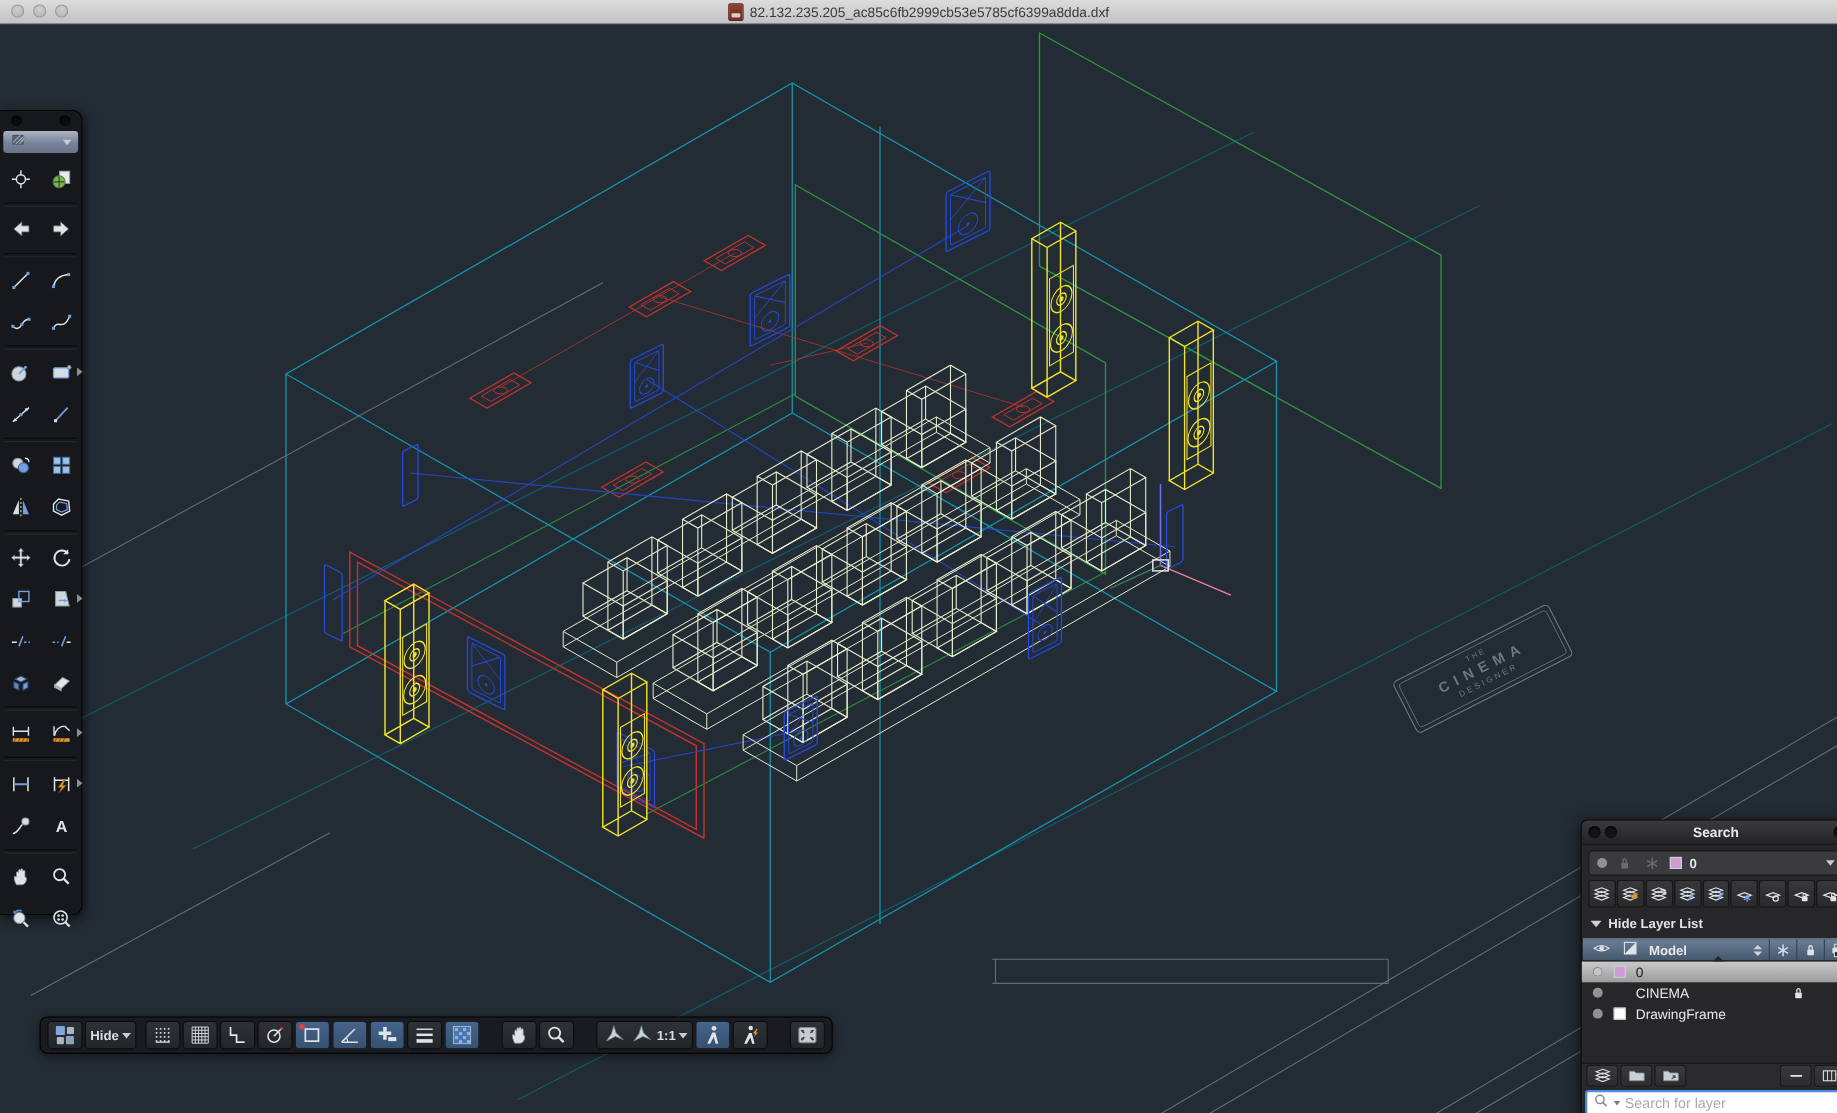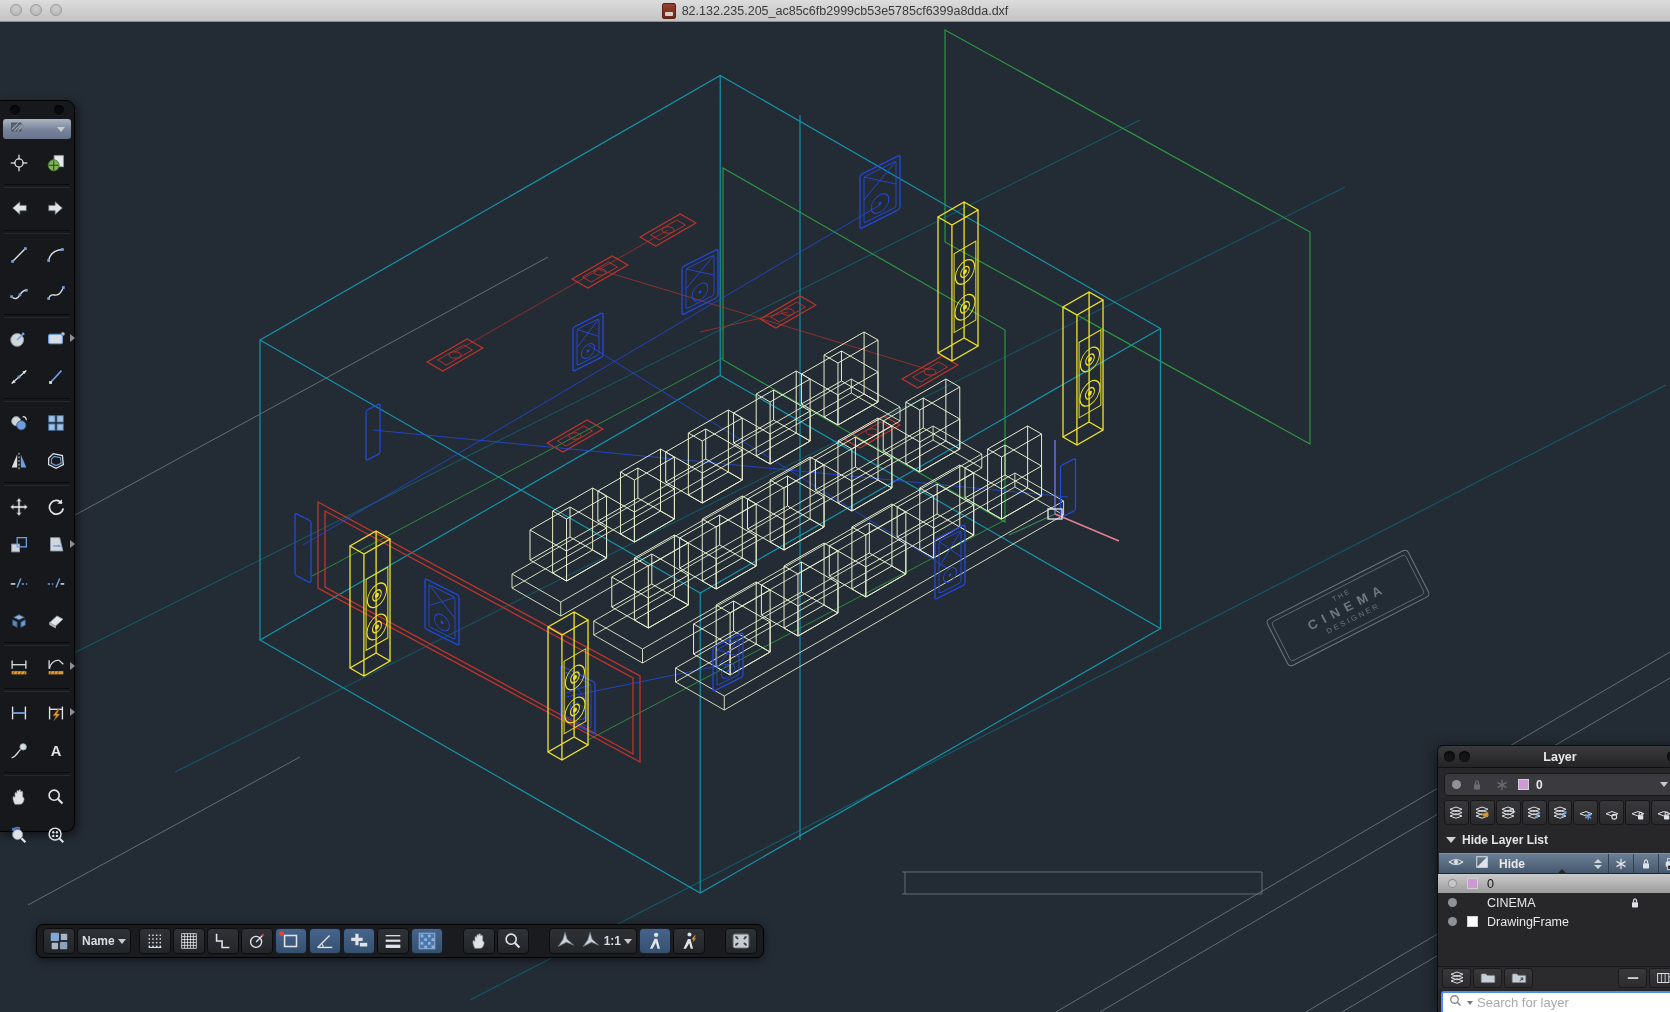--- a/index.html
+++ b/index.html
@@ -699,21 +699,21 @@
       <span style="display: flex;">
         <svg viewBox="0 0 24 24" width="22" height="22">
           <rect x="3" y="3" width="9" height="9" rx="1" fill="#7fa8d8"></rect>
           <rect x="14" y="4" width="7" height="7" rx="1" fill="#a9b6c4"></rect>
           <rect x="4" y="14" width="7" height="7" rx="1" fill="#a9b6c4"></rect>
           <rect x="13" y="13" width="8" height="8" rx="1" fill="#8da2b8"></rect>
         </svg>
       </span>
     </div>
     <div class="bb-btn">
-      <span>Name</span>
+      <span>Hide</span>
       <span class="caret"></span>
     </div>
     <div class="bb-sep"></div>
     <div class="bb-btn">
       <span style="display: flex;">
         <svg viewBox="0 0 24 24" width="22" height="22">
           <g fill="#dfe3e8">
             <rect x="5" y="5" width="1.6" height="1.6"></rect>
             <rect x="5" y="9" width="1.6" height="1.6"></rect>
             <rect x="5" y="13" width="1.6" height="1.6"></rect>
@@ -892,21 +892,21 @@
         </svg>
       </span>
     </div>
   </div>
 
 <div class="layers">
   <div class="ly-title">
     <div class="wdot" style="left:6px"></div>
     <div class="wdot" style="left:21px"></div>
     <div class="wdot" style="right:4px"></div>
-    <span>Layer</span>
+    <span>Search</span>
   </div>
   <div class="ly-current">
     <span id="cur-icons" style="display:flex;align-items:center;gap:7px">
         <span class="vis-dot" style="margin: 0px;"></span>
         <span style="display: flex;">
           <svg viewBox="0 0 24 24" width="18" height="18">
             <rect x="8" y="11" width="8" height="7" rx="1" fill="#6a6d71"></rect>
             <path d="M10,11 V9 q0,-2.6 2,-2.6 q2,0 2,2.6 v2" fill="none" stroke="#6a6d71" stroke-width="1.6"></path>
           </svg>
         </span>
@@ -1032,21 +1032,21 @@
   </div>
   <div class="ly-header">
     <span style="margin-left:8px" id="hdr-eye"><svg viewBox="0 0 24 24" width="18" height="18">
           <path d="M3,12 Q12,5.5 21,12 Q12,18.5 3,12 Z" fill="none" stroke="#dfe3e8" stroke-width="1.4"></path>
           <circle cx="12" cy="12" r="2.8" fill="#dfe3e8"></circle>
         </svg></span>
     <span style="margin-left:8px" id="hdr-sq"><svg viewBox="0 0 24 24" width="18" height="18">
           <rect x="5" y="5" width="14" height="14" fill="none" stroke="#dfe3e8" stroke-width="1.3"></rect>
           <path d="M5,19 L19,5 L19,19 Z" fill="#dfe3e8"></path>
         </svg></span>
-    <span style="margin-left:8px">Hide</span>
+    <span style="margin-left:8px">Model</span>
     <span class="sorts">
         <span class="tri-up-s"></span>
         <span class="tri-dn-s"></span>
       </span>
     <span class="cell-div"></span>
     <span id="hdr-ast" style="width:20px;display:flex;justify-content:center">
         <svg viewBox="0 0 24 24" width="18" height="18">
           <g stroke="#dfe3e8" stroke-width="1.7">
             <line x1="12" y1="5" x2="12" y2="19"></line>
             <line x1="6" y1="8.5" x2="18" y2="15.5"></line>

